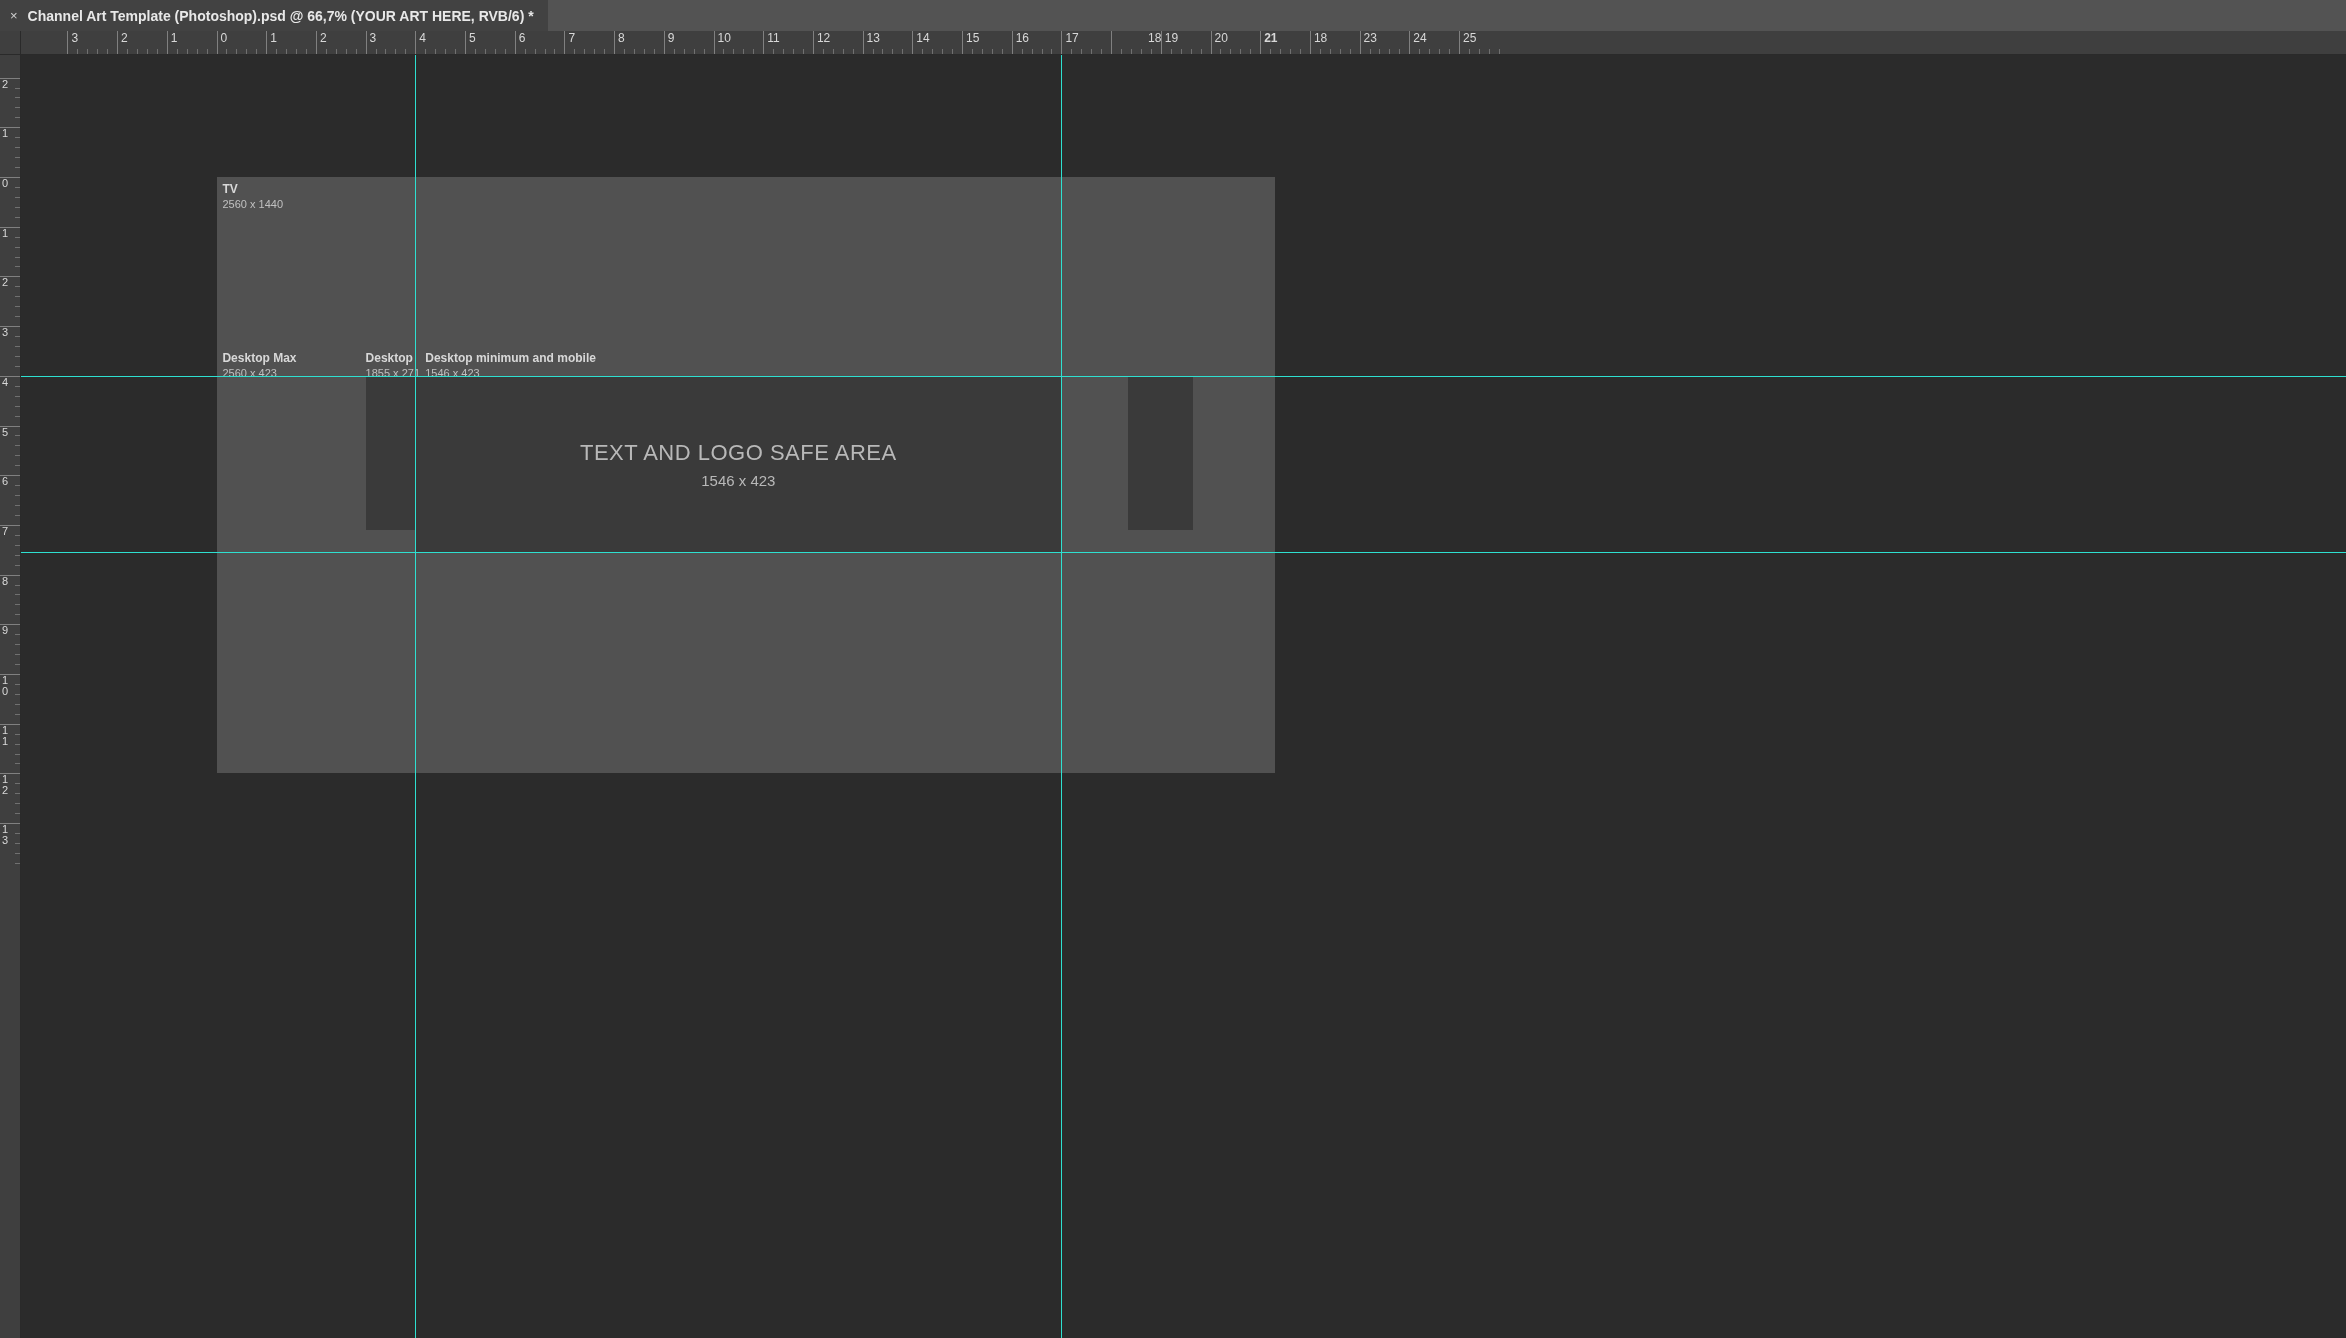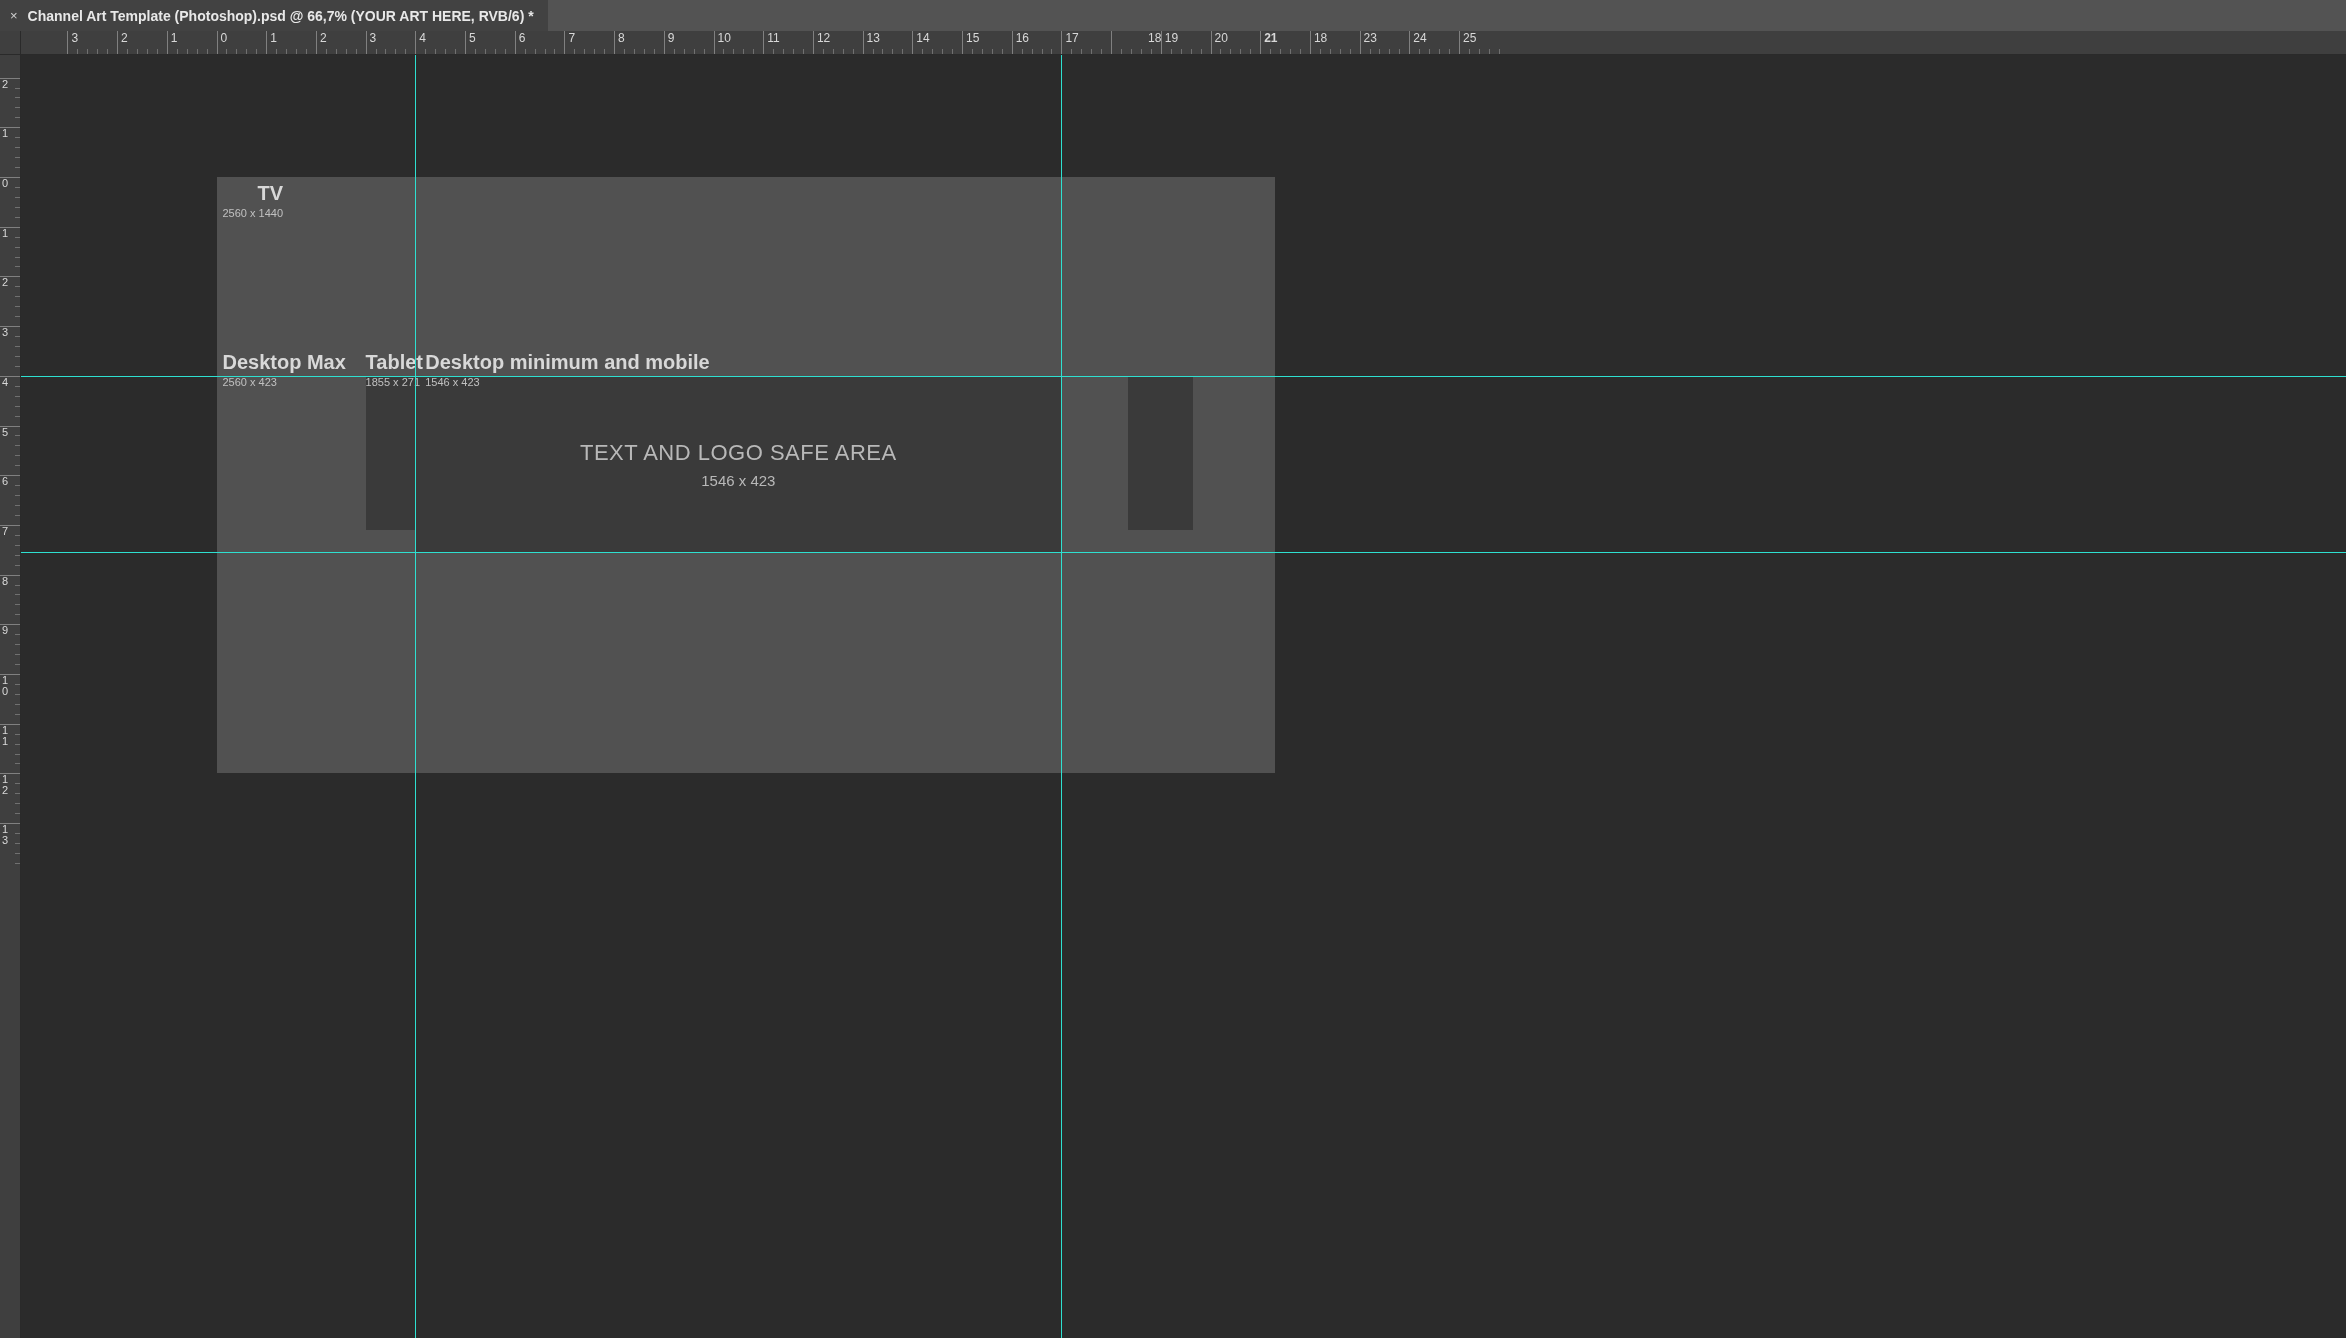--- a/index.html
+++ b/index.html
@@ -133,24 +133,23 @@
   
   .tv-block {
     position: absolute;
     background: rgba(255,255,255,0.18);
   }
   .label-block {
     position: absolute;
     color: #d0d0d0;
   }
   .label-title {
-    font-size: 20px;
+    font-size: 12px;
     font-weight: 700;
     color: #d8d8d8;
-    text-align: right;
   }
   .label-dim {
     font-size: 11px;
     color: #c0c0c0;
     margin-top: 2px;
   }
   .safe-area {
     position: absolute;
     display: flex;
     flex-direction: column;
@@ -456,21 +455,21 @@
 
     <div class="label-block" id="lbl-tv" style="left: 201.464px; top: 126.97px;">
       <div class="label-title">TV</div>
       <div class="label-dim">2560 x 1440</div>
     </div>
     <div class="label-block" id="lbl-dmax" style="left: 201.464px; top: 295.95px;">
       <div class="label-title">Desktop Max</div>
       <div class="label-dim">2560 x 423</div>
     </div>
     <div class="label-block" id="lbl-tablet" style="left: 344.6px; top: 295.95px;">
-      <div class="label-title">Tablet</div>
+      <div class="label-title">Desktop</div>
       <div class="label-dim">1855 x 271</div>
     </div>
     <div class="label-block" id="lbl-dmin" style="left: 404.24px; top: 295.95px;">
       <div class="label-title">Desktop minimum and mobile</div>
       <div class="label-dim">1546 x 423</div>
     </div>
 
     <div class="guide-v" id="gv0" style="left: 394.3px;"></div>
     <div class="guide-v" id="gv1" style="left: 1040.4px;"></div>
     <div class="guide-h" id="gh0" style="top: 320.8px;"></div>

